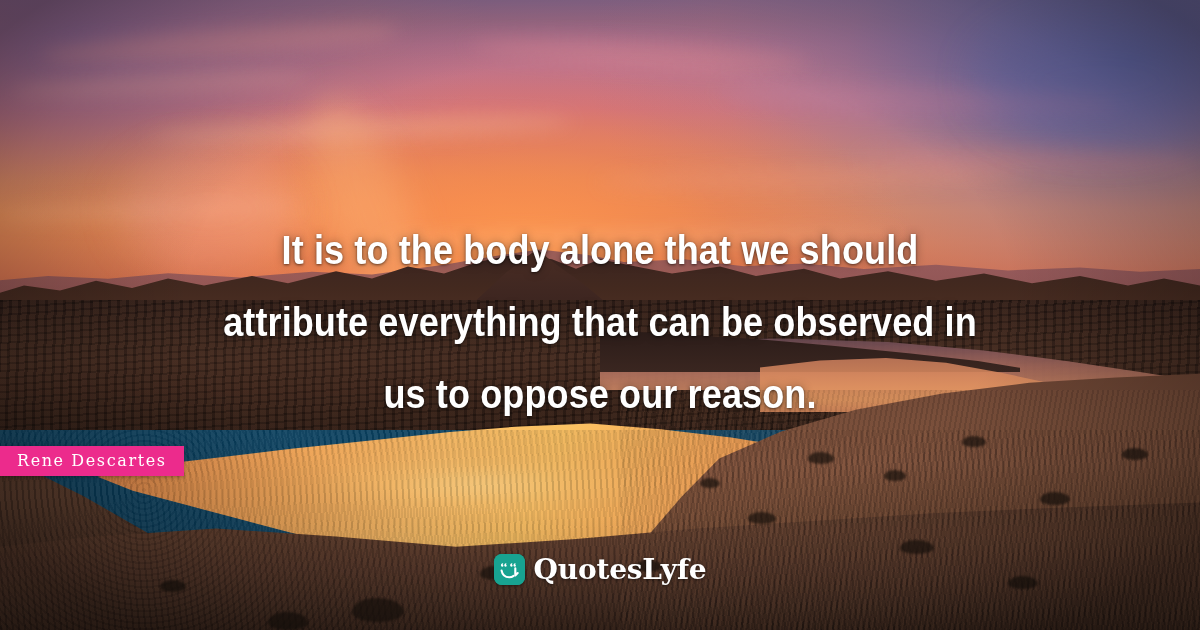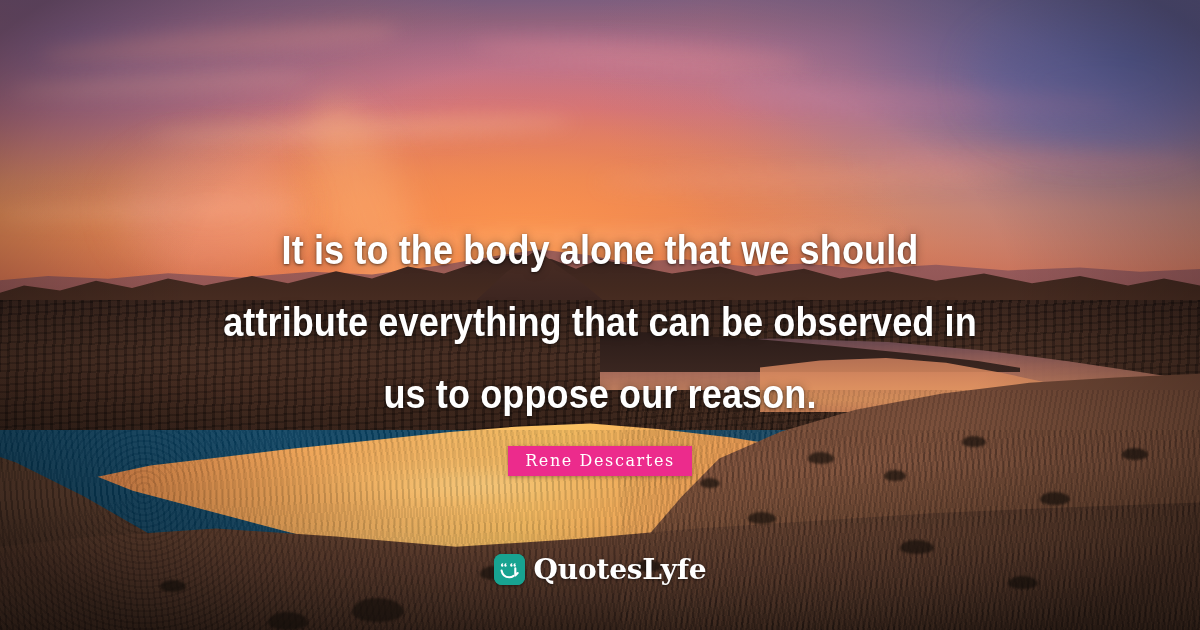--- a/index.html
+++ b/index.html
@@ -300,21 +300,21 @@
     text-shadow:
       0 1px 3px rgba(0,0,0,0.55),
       0 0 10px rgba(0,0,0,0.35);
   }
 
   
   .author-wrap {
     position: absolute;
     left: 0; top: 446px;
     width: 1200px;
-    text-align: center;
+    text-align: left;
     z-index: 21;
   }
   .author-badge {
     display: inline-block;
     background: #ec2b8c;
     color: #ffffff;
     font-family: "DejaVu Serif", serif;
     font-size: 16px;
     letter-spacing: 1.6px;
     padding: 6px 17px 7px 17px;

